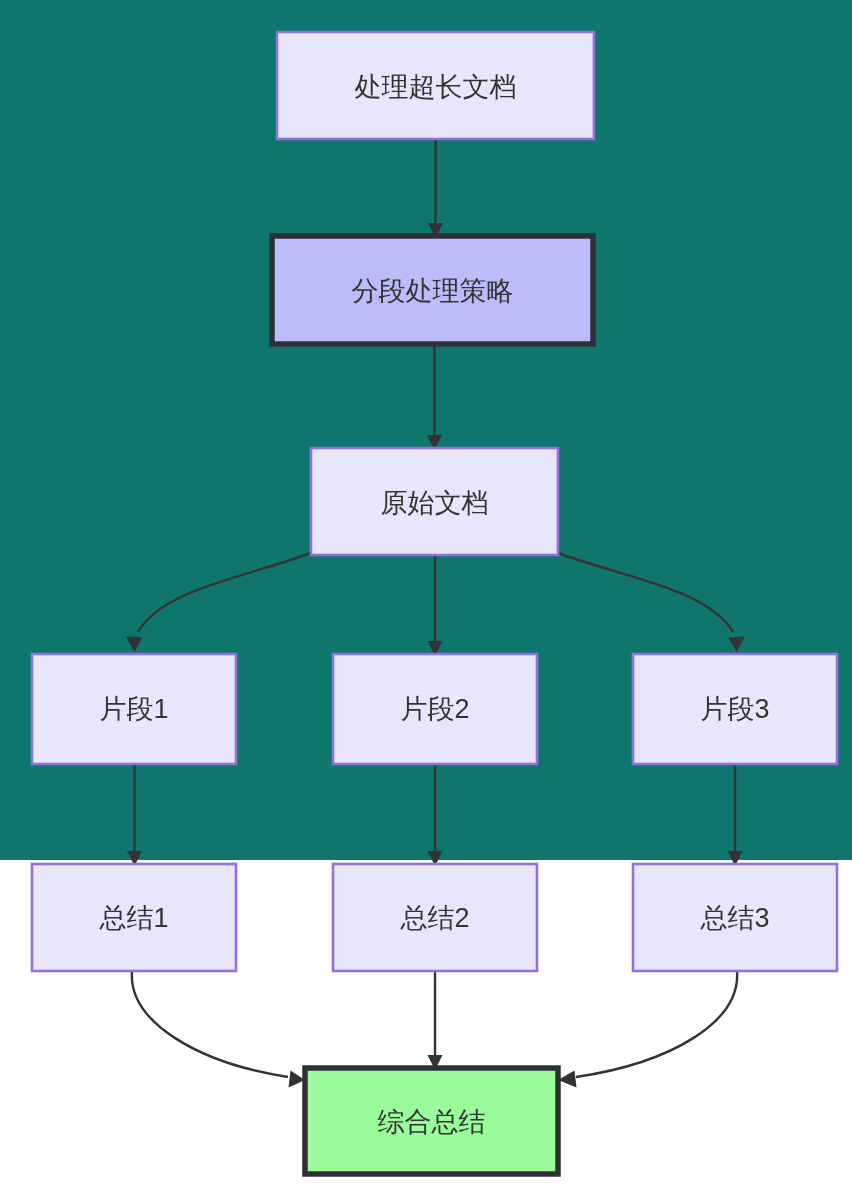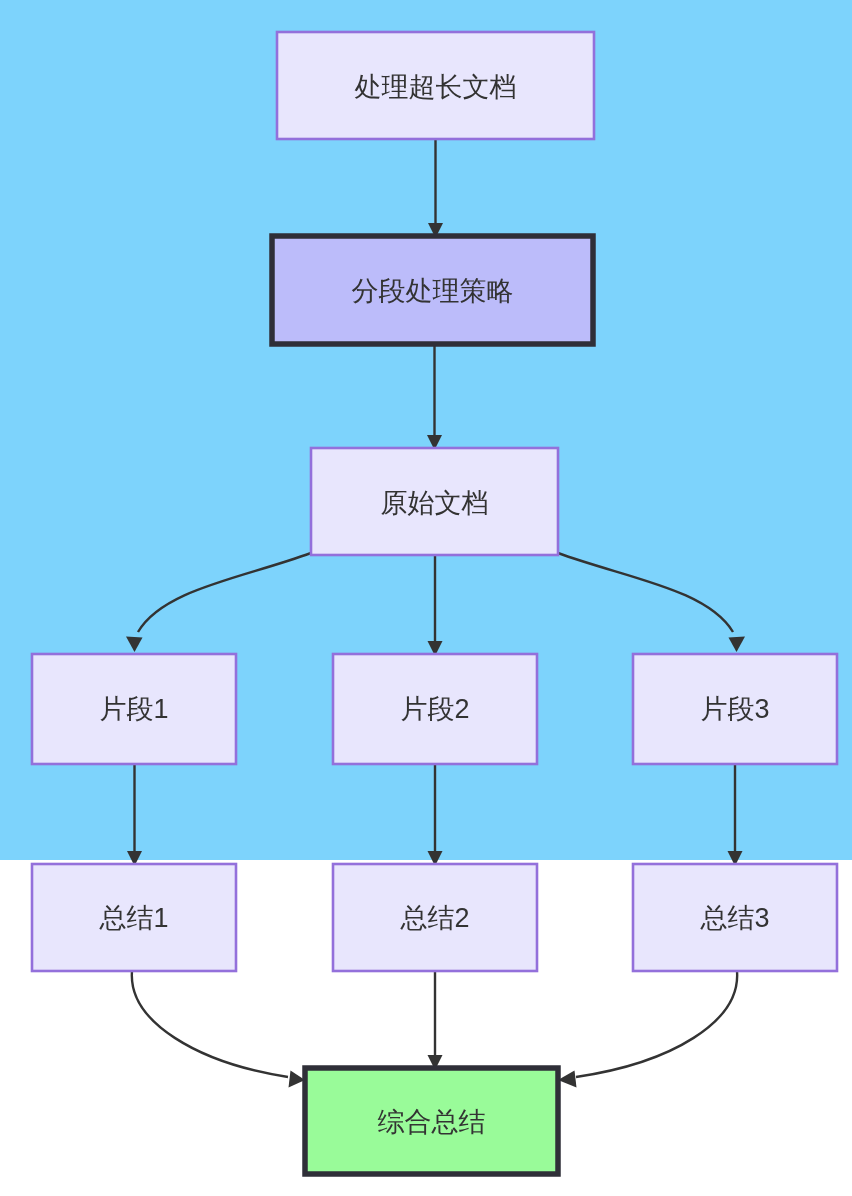--- a/index.html
+++ b/index.html
@@ -10,21 +10,21 @@
   body {
     width: 852px;
     height: 1196px;
     font-family: "Liberation Sans", "DejaVu Sans", sans-serif;
     overflow: hidden;
   }
   #flowchart-root {
     position: relative;
     width: 852px;
     height: 860px;
-    background: #7dd3fc;
+    background: #0f766e;
   }
   svg.diagram {
     display: block;
     width: 852px;
     height: 1196px;
   }
   .node-rect {
     stroke-linejoin: miter;
   }
   .node-label {

